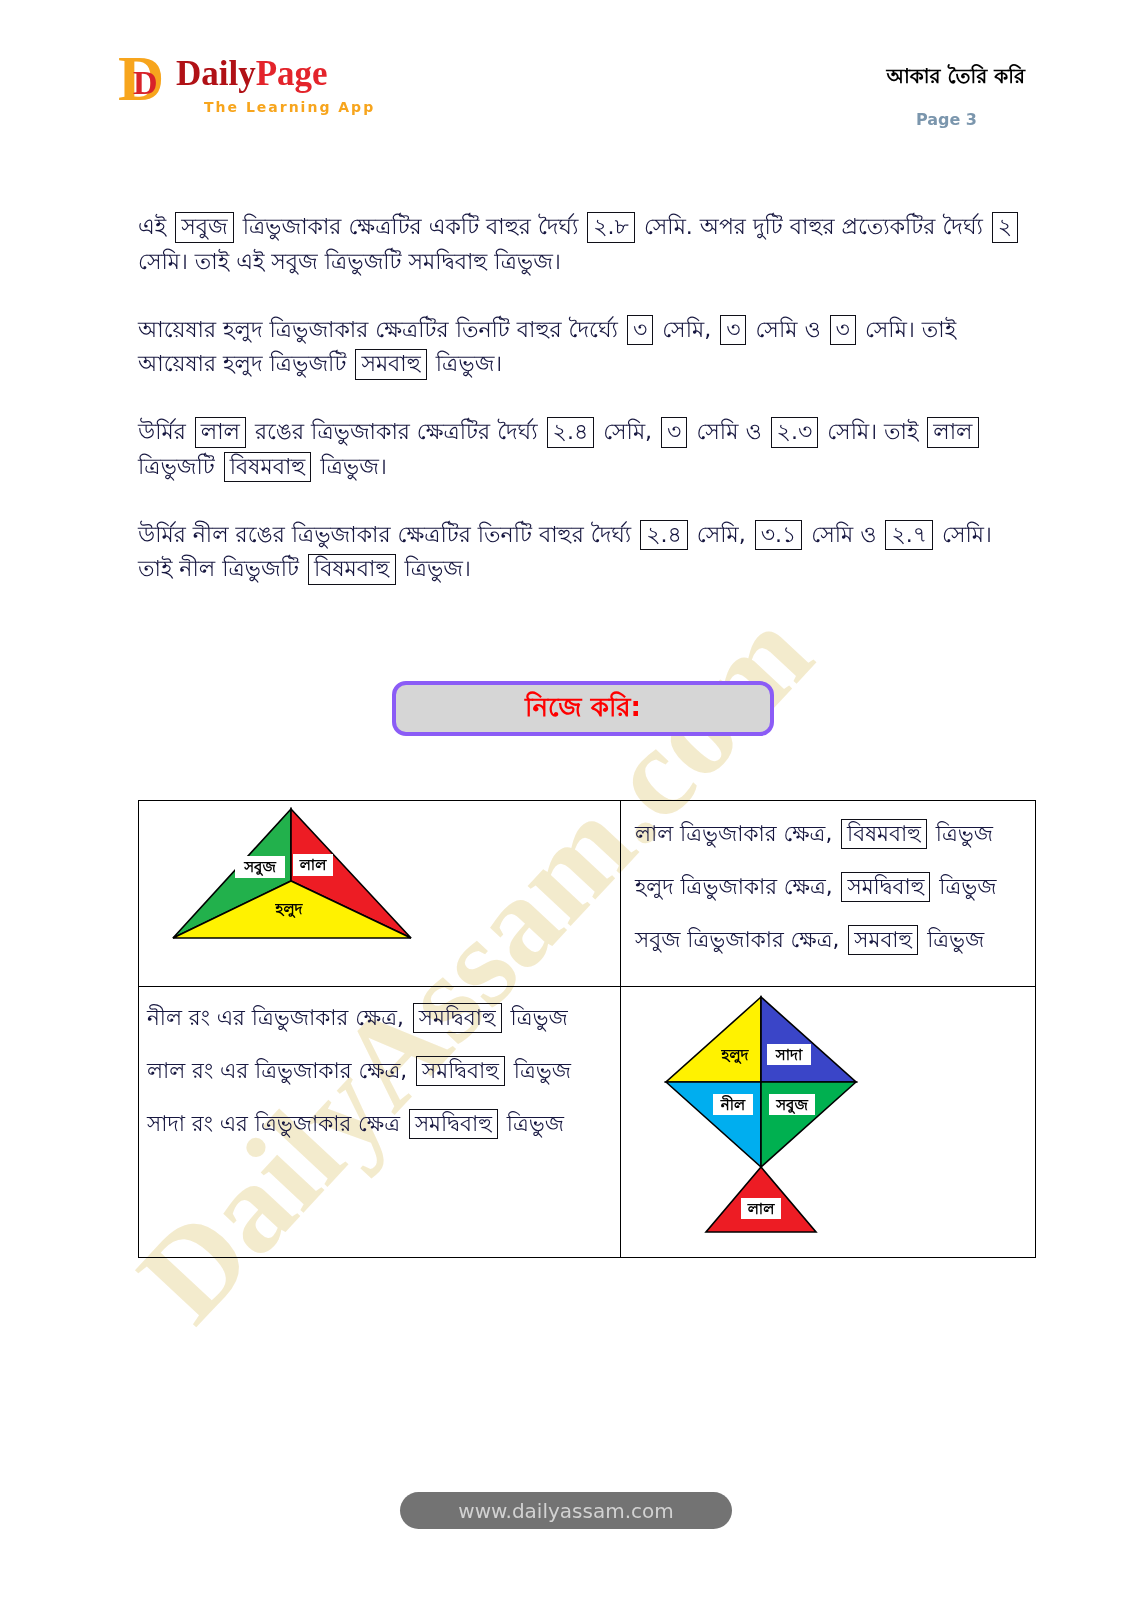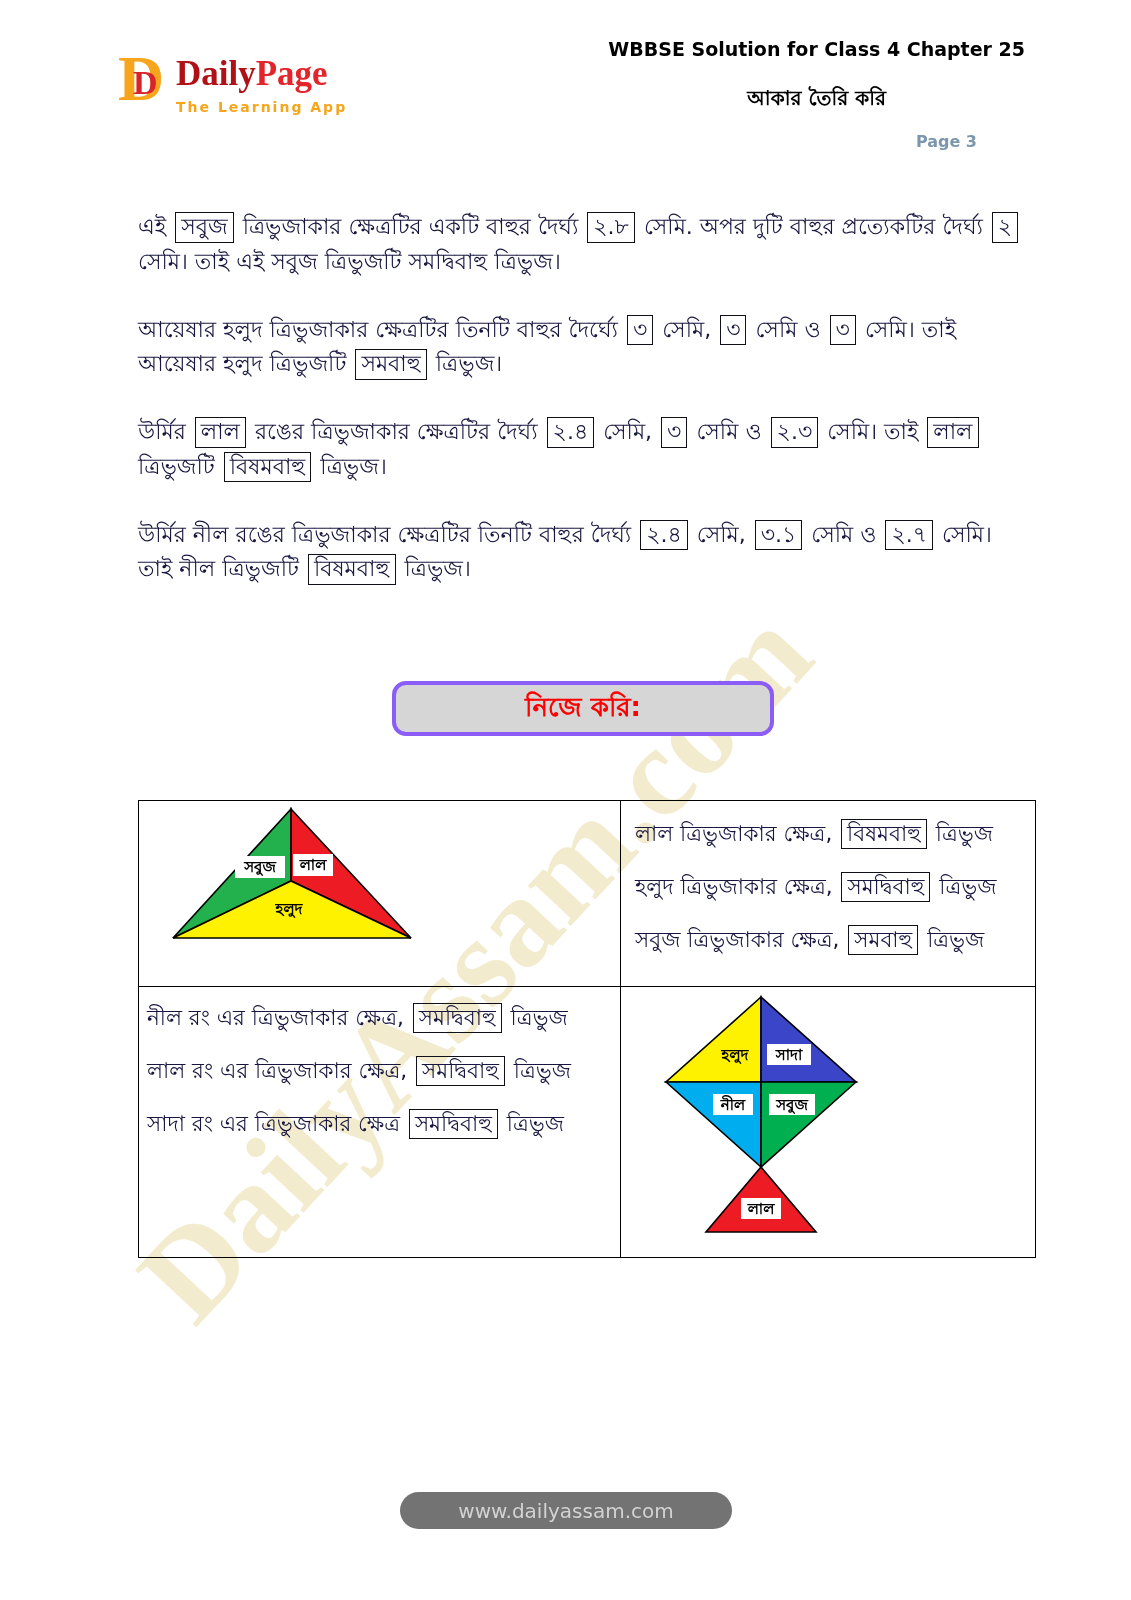--- a/index.html
+++ b/index.html
@@ -26,21 +26,21 @@
     font-family:"Liberation Serif",serif; font-weight:900; font-size:64px; color:#f7a51d;
   }
   .logo-d-inner {
     position:absolute; left:15px; top:16px;
     font-family:"Liberation Serif",serif; font-weight:900; font-size:34px; color:#d8232a;
   }
   .brand-block { margin-left:6px; padding-top:8px; }
   .brand { font-family:"Liberation Serif",serif; font-weight:bold; font-size:35px; line-height:1; }
   .brand-daily { color:#b01116; }
   .brand-assam { color:#e3242b; }
-  .tagline { margin-top:8px; font-size:14px; font-weight:bold; letter-spacing:2px; color:#f7a51d; }
+  .tagline { margin-top:8px; font-size:14px; font-weight:bold; letter-spacing:2px; color:#f7a51d;margin-left:28px; }
   .header-right { position:absolute; right:106px; top:38px; text-align:right; color:#000; }
   .hr-line1 { font-weight:bold; font-size:19px; }
   .hr-line2 { font-size:20px; margin-top:23px; font-weight:bold;text-align:center; }
   .page-label { margin-top:16px; margin-right:48px; font-weight:bold; font-size:16px; color:#7b96ad; }
   
   .paras { position:absolute; left:138px; top:210px; width:888px; font-size:22px; line-height:1.58; }
   .paras p { margin:0 0 33px 0; }
   .boxed {
     display:inline-block; border:1.6px solid #101018; padding:0 5px; margin:0 2px;
     line-height:1.3;
@@ -87,21 +87,20 @@
       <span class="logo-d-outer">D</span>
       <span class="logo-d-inner">D</span>
     </span>
     <span class="brand-block">
       <span class="brand"><span class="brand-daily">Daily</span><span class="brand-assam">Page</span></span>
       <span class="tagline" style="display:block">The Learning App</span>
     </span>
   </div>
 
   <div class="header-right">
-    <div class="hr-line1">WBBSE Solution for Class 4 Chapter 25</div>
     <div class="hr-line2">আকার তৈরি করি</div>
     <div class="page-label">Page 3</div>
   </div>
 
   <div class="paras">
     <p><span>এই </span><span class="boxed">সবুজ</span><span> ত্রিভুজাকার ক্ষেত্রটির একটি বাহুর দৈর্ঘ্য </span><span class="boxed">২.৮</span><span> সেমি. অপর দুটি বাহুর প্রত্যেকটির দৈর্ঘ্য </span><span class="boxed">২</span><span> সেমি। তাই এই সবুজ ত্রিভুজটি সমদ্বিবাহু ত্রিভুজ।</span></p>
     <p><span>আয়েষার হলুদ ত্রিভুজাকার ক্ষেত্রটির তিনটি বাহুর দৈর্ঘ্যে </span><span class="boxed">৩</span><span> সেমি, </span><span class="boxed">৩</span><span> সেমি ও </span><span class="boxed">৩</span><span> সেমি। তাই আয়েষার হলুদ ত্রিভুজটি </span><span class="boxed">সমবাহু</span><span> ত্রিভুজ।</span></p>
     <p><span>উর্মির </span><span class="boxed">লাল</span><span> রঙের ত্রিভুজাকার ক্ষেত্রটির দৈর্ঘ্য </span><span class="boxed">২.৪</span><span> সেমি, </span><span class="boxed">৩</span><span> সেমি ও </span><span class="boxed">২.৩</span><span> সেমি। তাই </span><span class="boxed">লাল</span><span> ত্রিভুজটি </span><span class="boxed">বিষমবাহু</span><span> ত্রিভুজ।</span></p>
     <p><span>উর্মির নীল রঙের ত্রিভুজাকার ক্ষেত্রটির তিনটি বাহুর দৈর্ঘ্য </span><span class="boxed">২.৪</span><span> সেমি, </span><span class="boxed">৩.১</span><span> সেমি ও </span><span class="boxed">২.৭</span><span> সেমি। তাই নীল ত্রিভুজটি </span><span class="boxed">বিষমবাহু</span><span> ত্রিভুজ।</span></p>
   </div>

